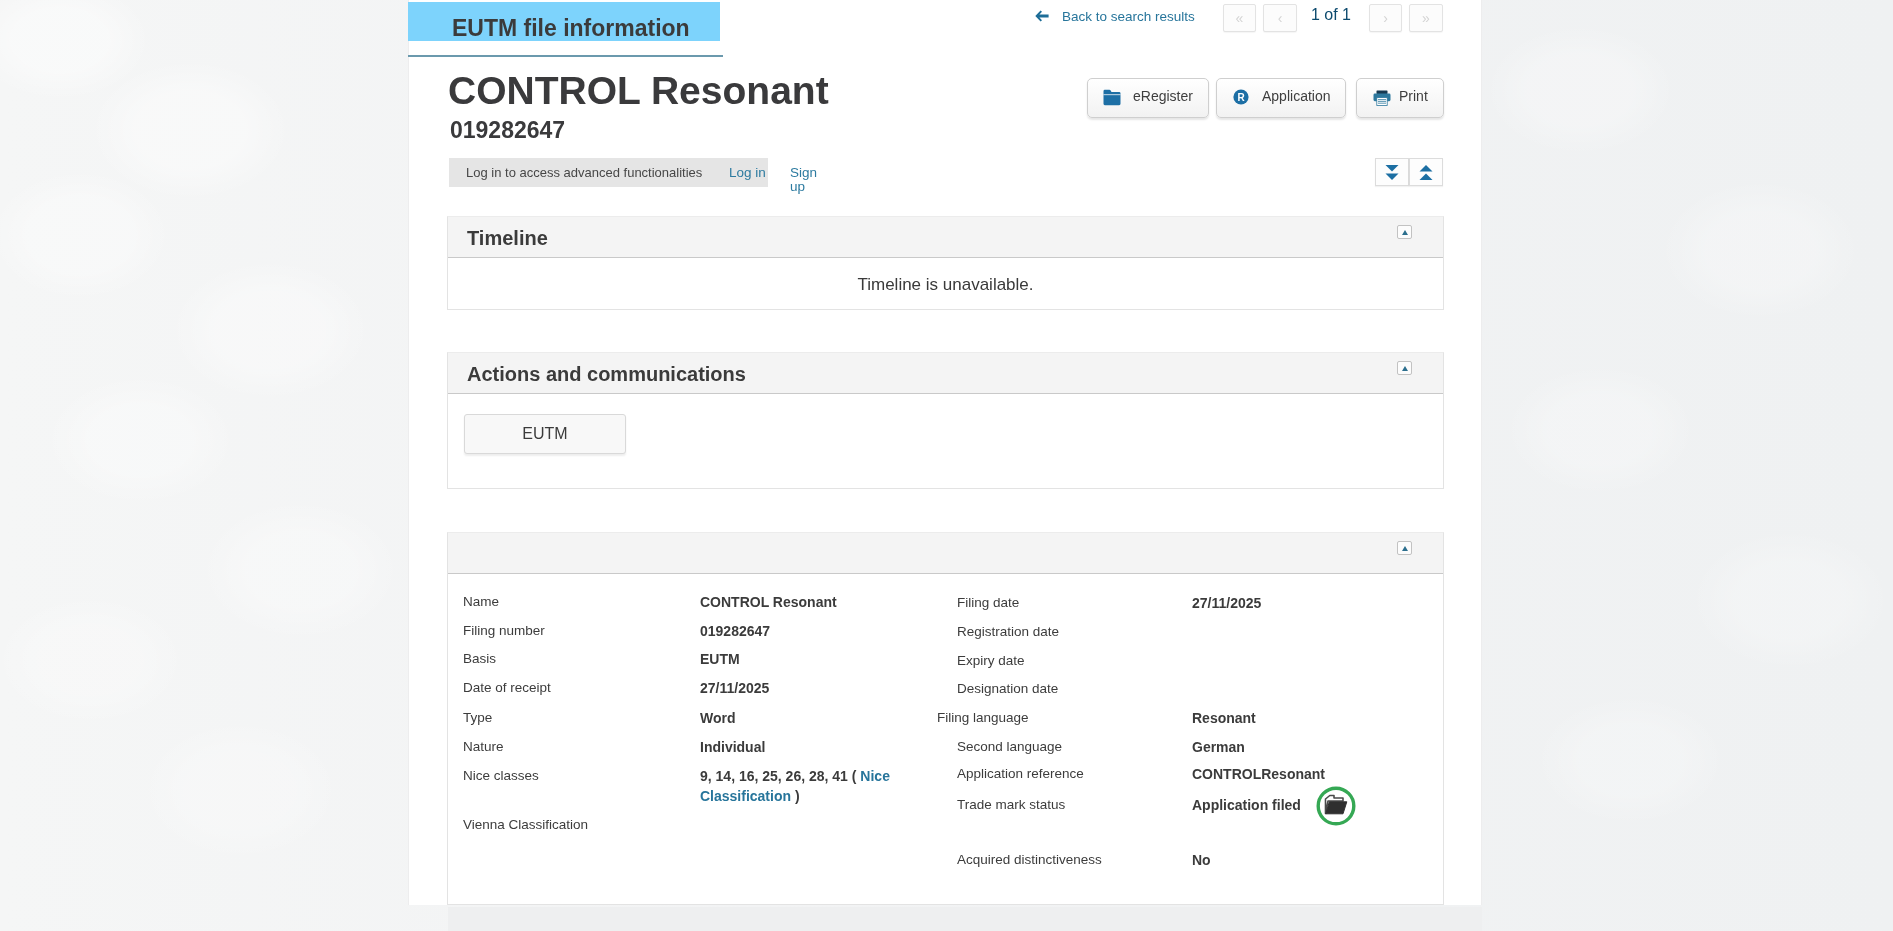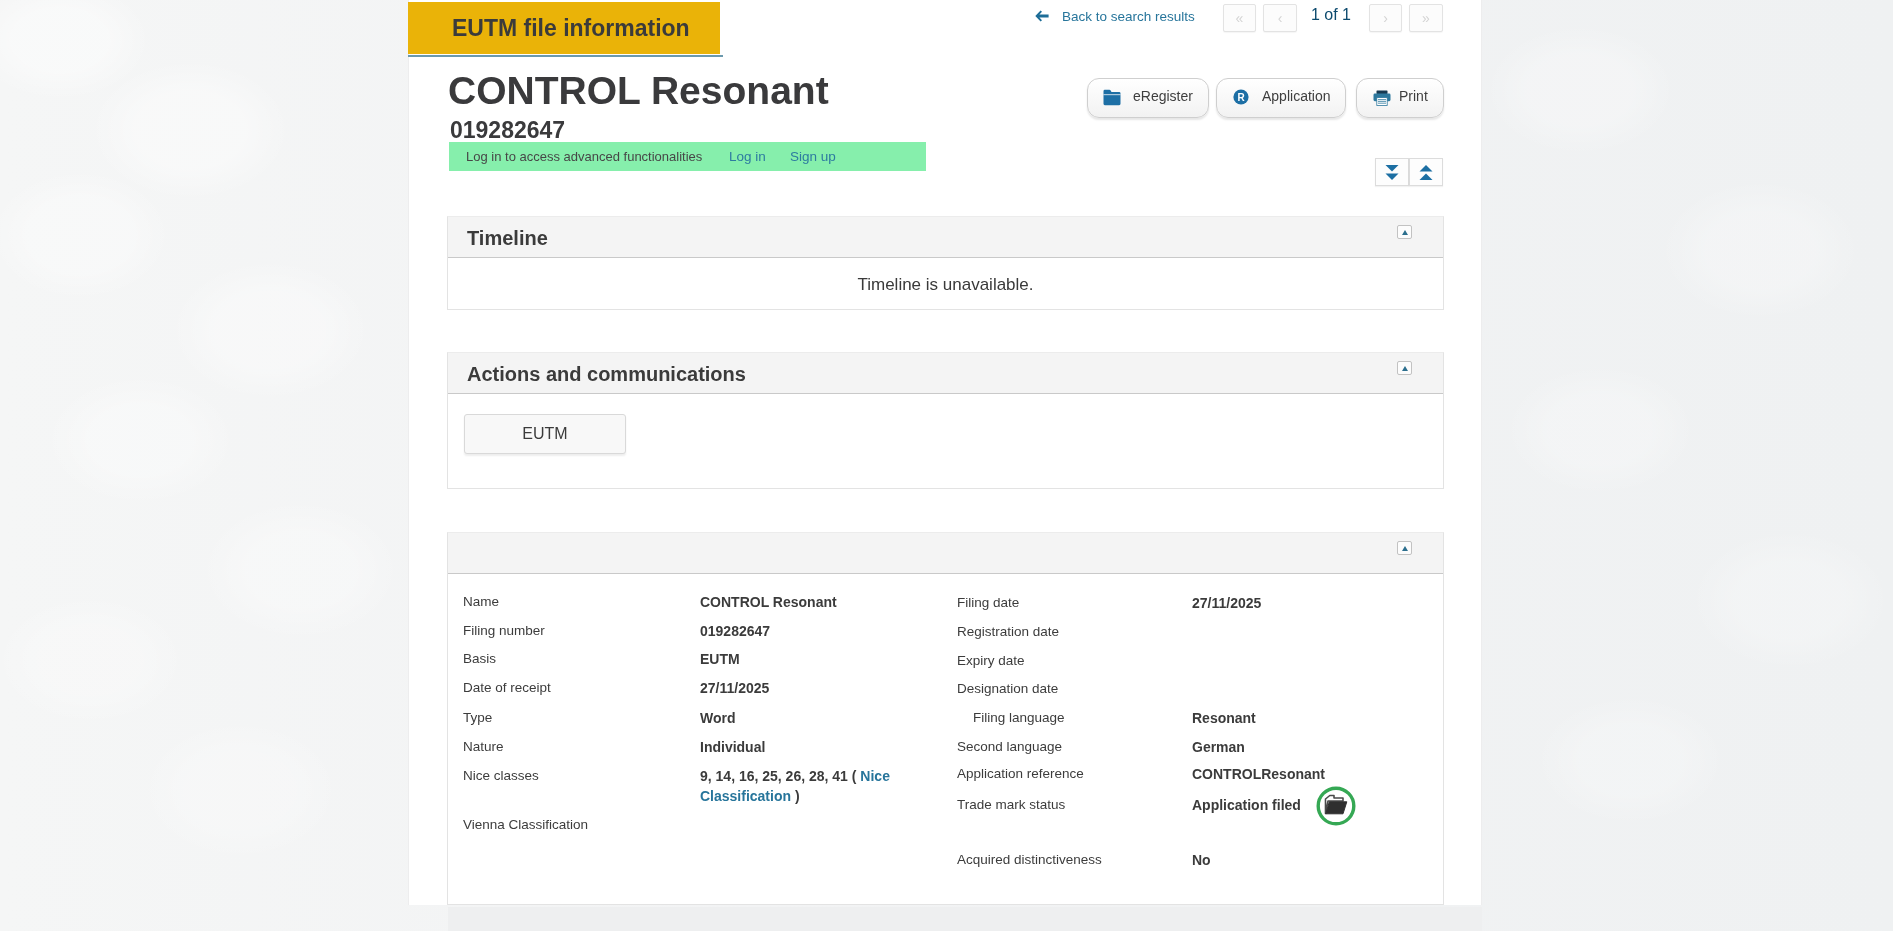--- a/index.html
+++ b/index.html
@@ -21,39 +21,39 @@
     radial-gradient(ellipse 100px 70px at 1790px 600px, rgba(255,255,255,.22) 0 55%, transparent 100%),
     radial-gradient(ellipse 95px 65px at 1630px 760px, rgba(255,255,255,.22) 0 55%, transparent 100%),
     linear-gradient(90deg,#f5f6f6 0%, #f2f3f4 40%, #eff1f2 100%);
   position:relative;
   color:#3b3b3d;
 }
 #wrap { position:absolute; left:408px; top:0; width:1074px; height:905px; background:#fff; border-left:1px solid #ededee; border-right:1px solid #ededee; }
 #graybottom { position:absolute; left:448px; top:907px; width:1034px; height:24px; background:#eeeff0; }
 
 
-#tab { position:absolute; left:408px; top:2px; width:312px; height:52px; background:#eab308; }
+#tab { position:absolute; left:408px; top:2px; width:312px; height:39px; background:#7dd3fc; }
 #tab span { position:absolute; left:44px; top:13px; font-size:23px; font-weight:700; color:#3b3b3b; }
 #tabline { position:absolute; left:408px; top:55px; width:315px; height:2px; background:#6b99ad; }
 
 
 #backlink { position:absolute; left:1062px; top:9px; font-size:13.5px; color:#27759b; }
 .pgbtn { position:absolute; top:4px; height:28px; background:#fcfcfc; border:1px solid #e3e3e3; border-radius:2px; color:#d4d4d4; font-size:14px; text-align:center; line-height:26px; box-shadow:0 1px 1px rgba(0,0,0,.04); }
 #pof { position:absolute; left:1301px; top:6px; width:60px; text-align:center; font-size:16px; color:#0c4a6e; }
 
 
 #title { position:absolute; left:448px; top:71px; font-size:39px; font-weight:700; color:#3a3a3c; line-height:39px;}
 #appnum { position:absolute; left:450px; top:119px; font-size:23px; font-weight:700; color:#3a3a3c; line-height:23px;}
 
 
-.actbtn { position:absolute; top:78px; height:40px; background:linear-gradient(#ffffff,#f2f2f2); border:1px solid #cfcfcf; border-radius:12px; box-shadow:0 2px 2px rgba(0,0,0,.10); font-size:14px; color:#3e3e3e; }
+.actbtn { position:absolute; top:78px; height:40px; background:linear-gradient(#ffffff,#f2f2f2); border:1px solid #cfcfcf; border-radius:5px; box-shadow:0 2px 2px rgba(0,0,0,.10); font-size:14px; color:#3e3e3e; }
 .actbtn .lbl { position:absolute; top:10px; line-height:14px; }
 
 
-#ybar { position:absolute; left:449px; top:142px; width:477px; height:29px; background:#86efac; font-size:13px; }
+#ybar { position:absolute; left:449px; top:158px; width:319px; height:29px; background:#e5e5e5; font-size:13px; }
 #ybar .t1 { position:absolute; left:17px; top:8px; color:#474747; line-height:13px; }
 #ybar a { color:#2d7ba0; text-decoration:none; font-size:13.5px; line-height:13.5px; }
 #ybar .t2 { position:absolute; left:280px; top:8px; }
 #ybar .t3 { position:absolute; left:341px; top:8px; }
 
 
 .ecbtn { position:absolute; top:158px; width:34px; height:28px; background:#fdfdfd; border:1px solid #dcdcdc; box-shadow:0 1px 1px rgba(0,0,0,.05); }
 
 
 .section { position:absolute; left:447px; width:997px; background:#fff; border:1px solid #e3e3e3; border-top:1px solid #ececec; }
@@ -177,21 +177,21 @@
 <div class="lb" style="left:463px;top:652px;">Basis</div>
 <div class="vl" style="left:700px;top:652px;">EUTM</div>
 <div class="lb" style="left:957px;top:654px;">Expiry date</div>
 
 <div class="lb" style="left:463px;top:681px;">Date of receipt</div>
 <div class="vl" style="left:700px;top:681px;">27/11/2025</div>
 <div class="lb" style="left:957px;top:682px;">Designation date</div>
 
 <div class="lb" style="left:463px;top:711px;">Type</div>
 <div class="vl" style="left:700px;top:711px;">Word</div>
-<div class="lb" style="left:973px;top:711px;">Filing language</div>
+<div class="lb" style="left:937px;top:711px;">Filing language</div>
 <div class="vl" style="left:1192px;top:711px;">Resonant</div>
 
 <div class="lb" style="left:463px;top:740px;">Nature</div>
 <div class="vl" style="left:700px;top:740px;">Individual</div>
 <div class="lb" style="left:957px;top:740px;">Second language</div>
 <div class="vl" style="left:1192px;top:740px;">German</div>
 
 <div class="lb" style="left:463px;top:769px;">Nice classes</div>
 <div class="vl" style="left:700px;top:769px;">9, 14, 16, 25, 26, 28, 41 ( <a>Nice</a></div>
 <div class="vl" style="left:700px;top:789px;"><a>Classification</a> )</div>

